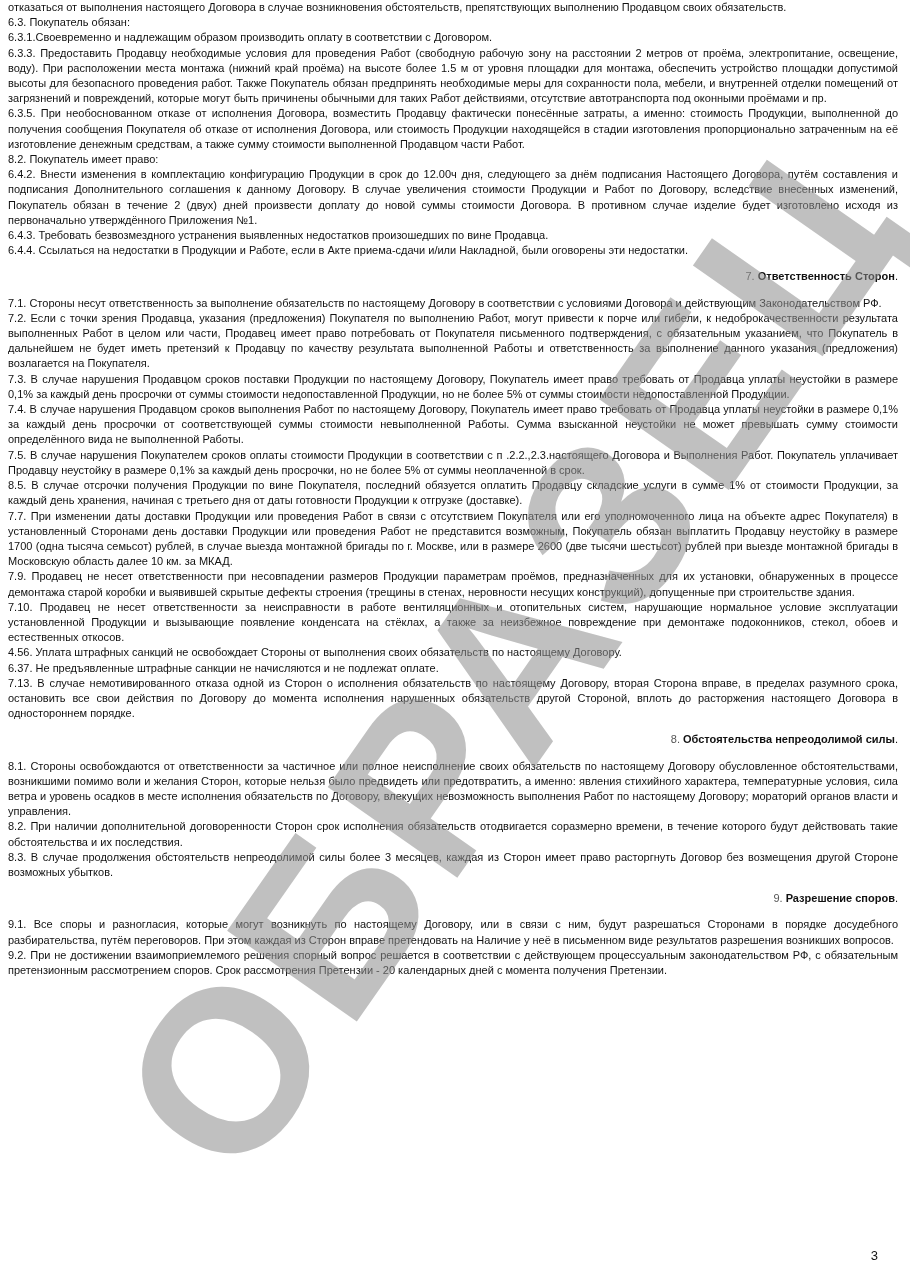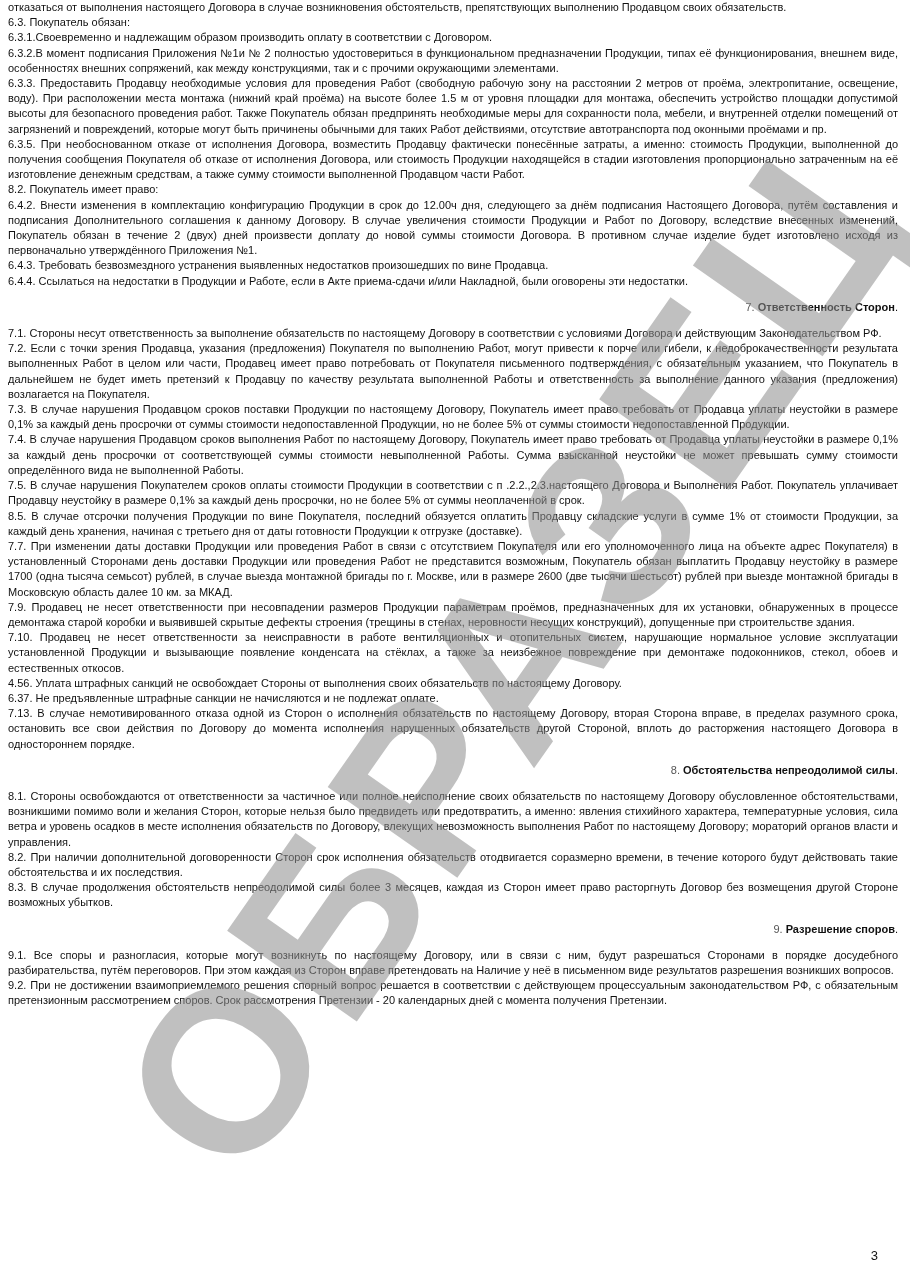--- a/index.html
+++ b/index.html
@@ -32,21 +32,20 @@
   }
 </style>
 </head>
 <body>
 
 <div class="page">
   <div>
     <p>отказаться от выполнения настоящего Договора в случае возникновения обстоятельств, препятствующих выполнению Продавцом своих обязательств.</p>
     <p>6.3. Покупатель обязан:</p>
     <p>6.3.1.Своевременно и надлежащим образом производить оплату в соответствии с Договором.</p>
-    <p>6.3.2.В момент подписания Приложения №1и № 2 полностью удостовериться в функциональном предназначении Продукции, типах её функционирования, внешнем виде, особенностях внешних сопряжений, как между конструкциями, так и с прочими окружающими элементами.</p>
     <p>6.3.3. Предоставить Продавцу необходимые условия для проведения Работ (свободную рабочую зону на расстоянии 2 метров от проёма, электропитание, освещение, воду). При расположении места монтажа (нижний край проёма) на высоте более 1.5 м от уровня площадки для монтажа, обеспечить устройство площадки допустимой высоты для безопасного проведения работ. Также Покупатель обязан предпринять необходимые меры для сохранности пола, мебели, и внутренней отделки помещений от загрязнений и повреждений, которые могут быть причинены обычными для таких Работ действиями, отсутствие автотранспорта под оконными проёмами и пр.</p>
     <p>6.3.5. При необоснованном отказе от исполнения Договора, возместить Продавцу фактически понесённые затраты, а именно: стоимость Продукции, выполненной до получения сообщения Покупателя об отказе от исполнения Договора, или стоимость Продукции находящейся в стадии изготовления пропорционально затраченным на её изготовление денежным средствам, а также сумму стоимости выполненной Продавцом части Работ.</p>
     <p>8.2. Покупатель имеет право:</p>
     <p>6.4.2. Внести изменения в комплектацию конфигурацию Продукции в срок до 12.00ч дня, следующего за днём подписания Настоящего Договора, путём составления и подписания Дополнительного соглашения к данному Договору. В случае увеличения стоимости Продукции и Работ по Договору, вследствие внесенных изменений, Покупатель обязан в течение 2 (двух) дней произвести доплату до новой суммы стоимости Договора. В противном случае изделие будет изготовлено исходя из первоначально утверждённого Приложения №1.</p>
     <p>6.4.3. Требовать безвозмездного устранения выявленных недостатков произошедших по вине Продавца.</p>
     <p>6.4.4. Ссылаться на недостатки в Продукции и Работе, если в Акте приема-сдачи и/или Накладной, были оговорены эти недостатки.</p>
   </div>
 
   <div>
     <div class="section-title">

